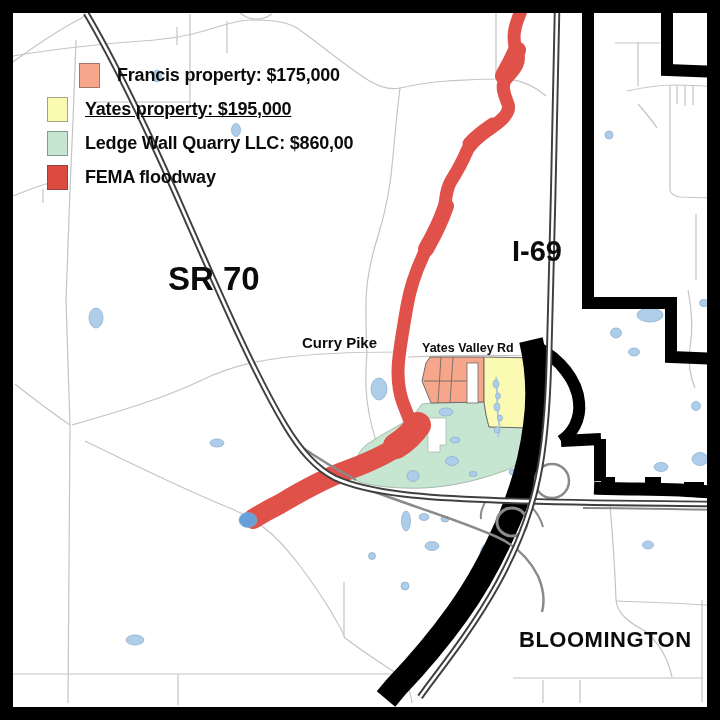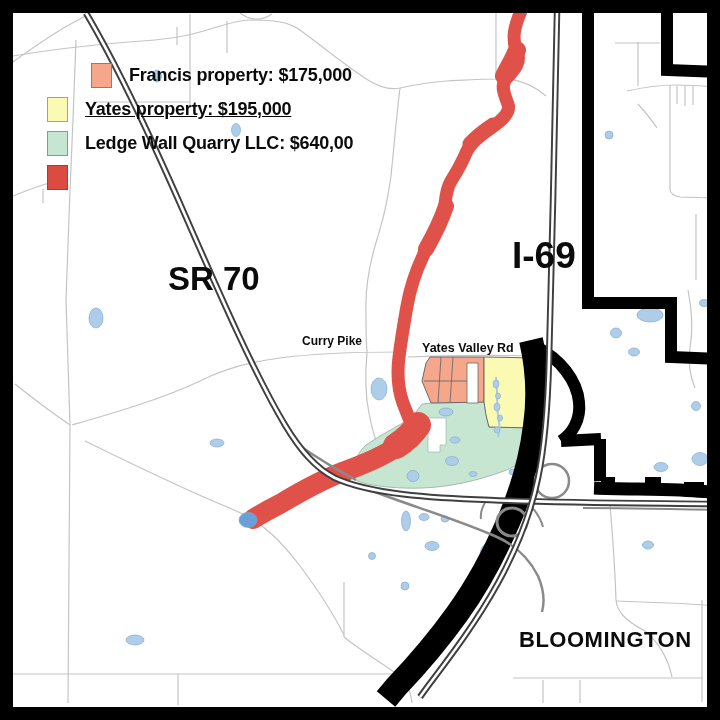--- a/index.html
+++ b/index.html
@@ -1,30 +1,30 @@
 <!DOCTYPE html>
 <html><head>
 <meta charset="utf-8">
 <style>
   html,body{margin:0;padding:0;background:#000;}
   .stage{position:relative;width:720px;height:720px;overflow:hidden;background:#fff;
          font-family:"Liberation Sans", sans-serif;}
   .stage svg{position:absolute;left:0;top:0;}
   .map-label{position:absolute;font-weight:bold;color:#0b0b0b;white-space:nowrap;line-height:1;}
   .lbl-sr46{left:168px;top:262px;font-size:33px;}
-  .lbl-i69{left:512px;top:237px;font-size:37px;}
-  .lbl-curry{left:302px;top:335px;font-size:12px;}
+  .lbl-i69{left:512px;top:237px;font-size:29px;}
+  .lbl-curry{left:302px;top:335px;font-size:15px;}
   .lbl-hunter{left:422px;top:342px;font-size:12.5px;}
   .lbl-city{left:519px;top:629px;font-size:22px;letter-spacing:.5px;}
   .legend{position:absolute;left:0;top:0;}
   .legend-row{position:absolute;display:flex;align-items:center;}
   .legend-row .swatch{width:21px;height:25px;border:1px solid rgba(60,60,60,.45);box-sizing:border-box;}
   .legend-row .ltext{margin-left:17px;font-weight:bold;font-size:18px;color:#0b0b0b;
                      letter-spacing:-.2px;white-space:nowrap;}
-  .lr0{left:47px;top:63px;padding-left:44px;}  .lr1{left:47px;top:97px;text-decoration:underline;}
+  .lr0{left:35px;top:63px;padding-left:44px;}  .lr1{left:47px;top:97px;text-decoration:underline;}
   .lr2{left:47px;top:131px;} .lr3{left:47px;top:165px;}
 </style>
 </head>
 <body>
 
 <div class="stage">
 
   <svg width="720" height="720" viewBox="0 0 720 720">
     <rect x="0" y="0" width="720" height="720" fill="#ffffff"></rect>
 
@@ -192,24 +192,25 @@
     <div class="legend-row lr0">
       <div class="swatch" style="background-color: rgb(246, 166, 138);"></div>
       <div class="ltext">Francis property: $175,000</div>
     </div>
     <div class="legend-row lr1">
       <div class="swatch" style="background-color: rgb(250, 250, 178);"></div>
       <div class="ltext">Yates property: $195,000</div>
     </div>
     <div class="legend-row lr2">
       <div class="swatch" style="background-color: rgb(198, 230, 210);"></div>
-      <div class="ltext">Ledge Wall Quarry LLC: $640,00</div>
+      <div class="ltext">Ledge Wall Quarry LLC: $860,00</div>
     </div>
     <div class="legend-row lr3">
       <div class="swatch" style="background-color: rgb(220, 75, 66);"></div>
+      <div class="ltext">FEMA floodway</div>
     </div>
   </div>
 
   <div class="map-label lbl-sr46">SR 70</div>
   <div class="map-label lbl-i69">I-69</div>
   <div class="map-label lbl-curry">Curry Pike</div>
   <div class="map-label lbl-hunter">Yates Valley Rd</div>
   <div class="map-label lbl-city">BLOOMINGTON</div>
 </div>
 

